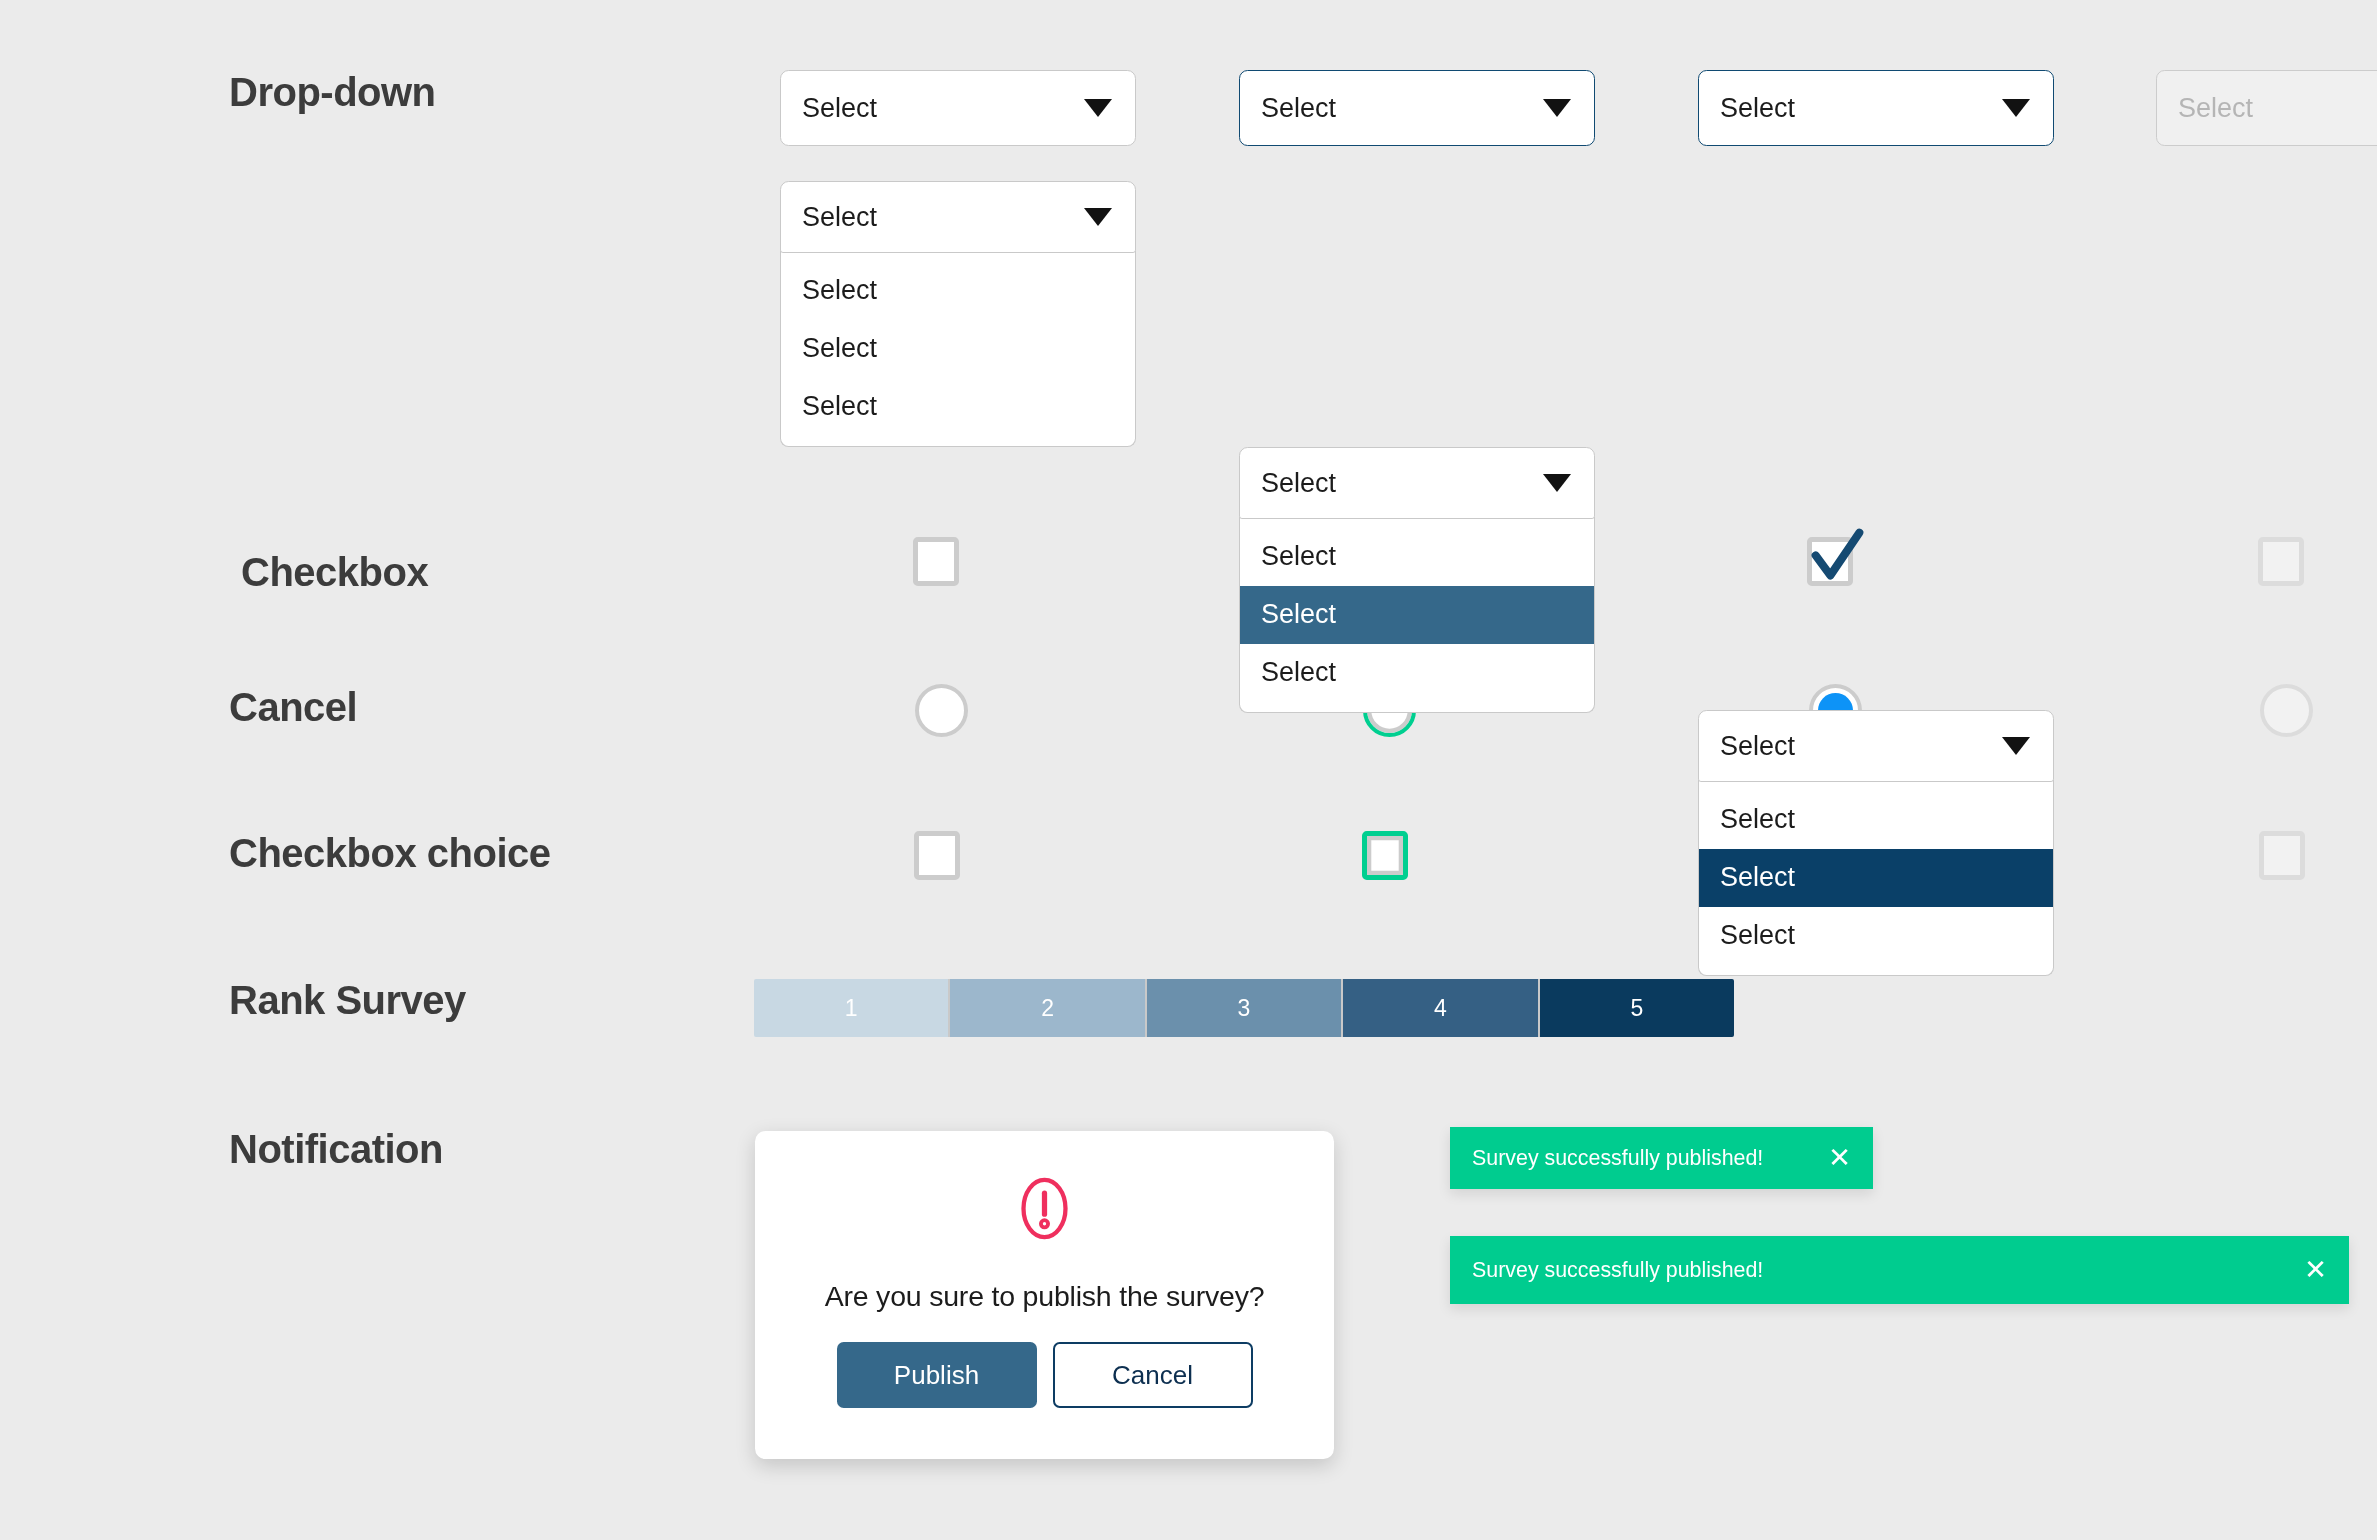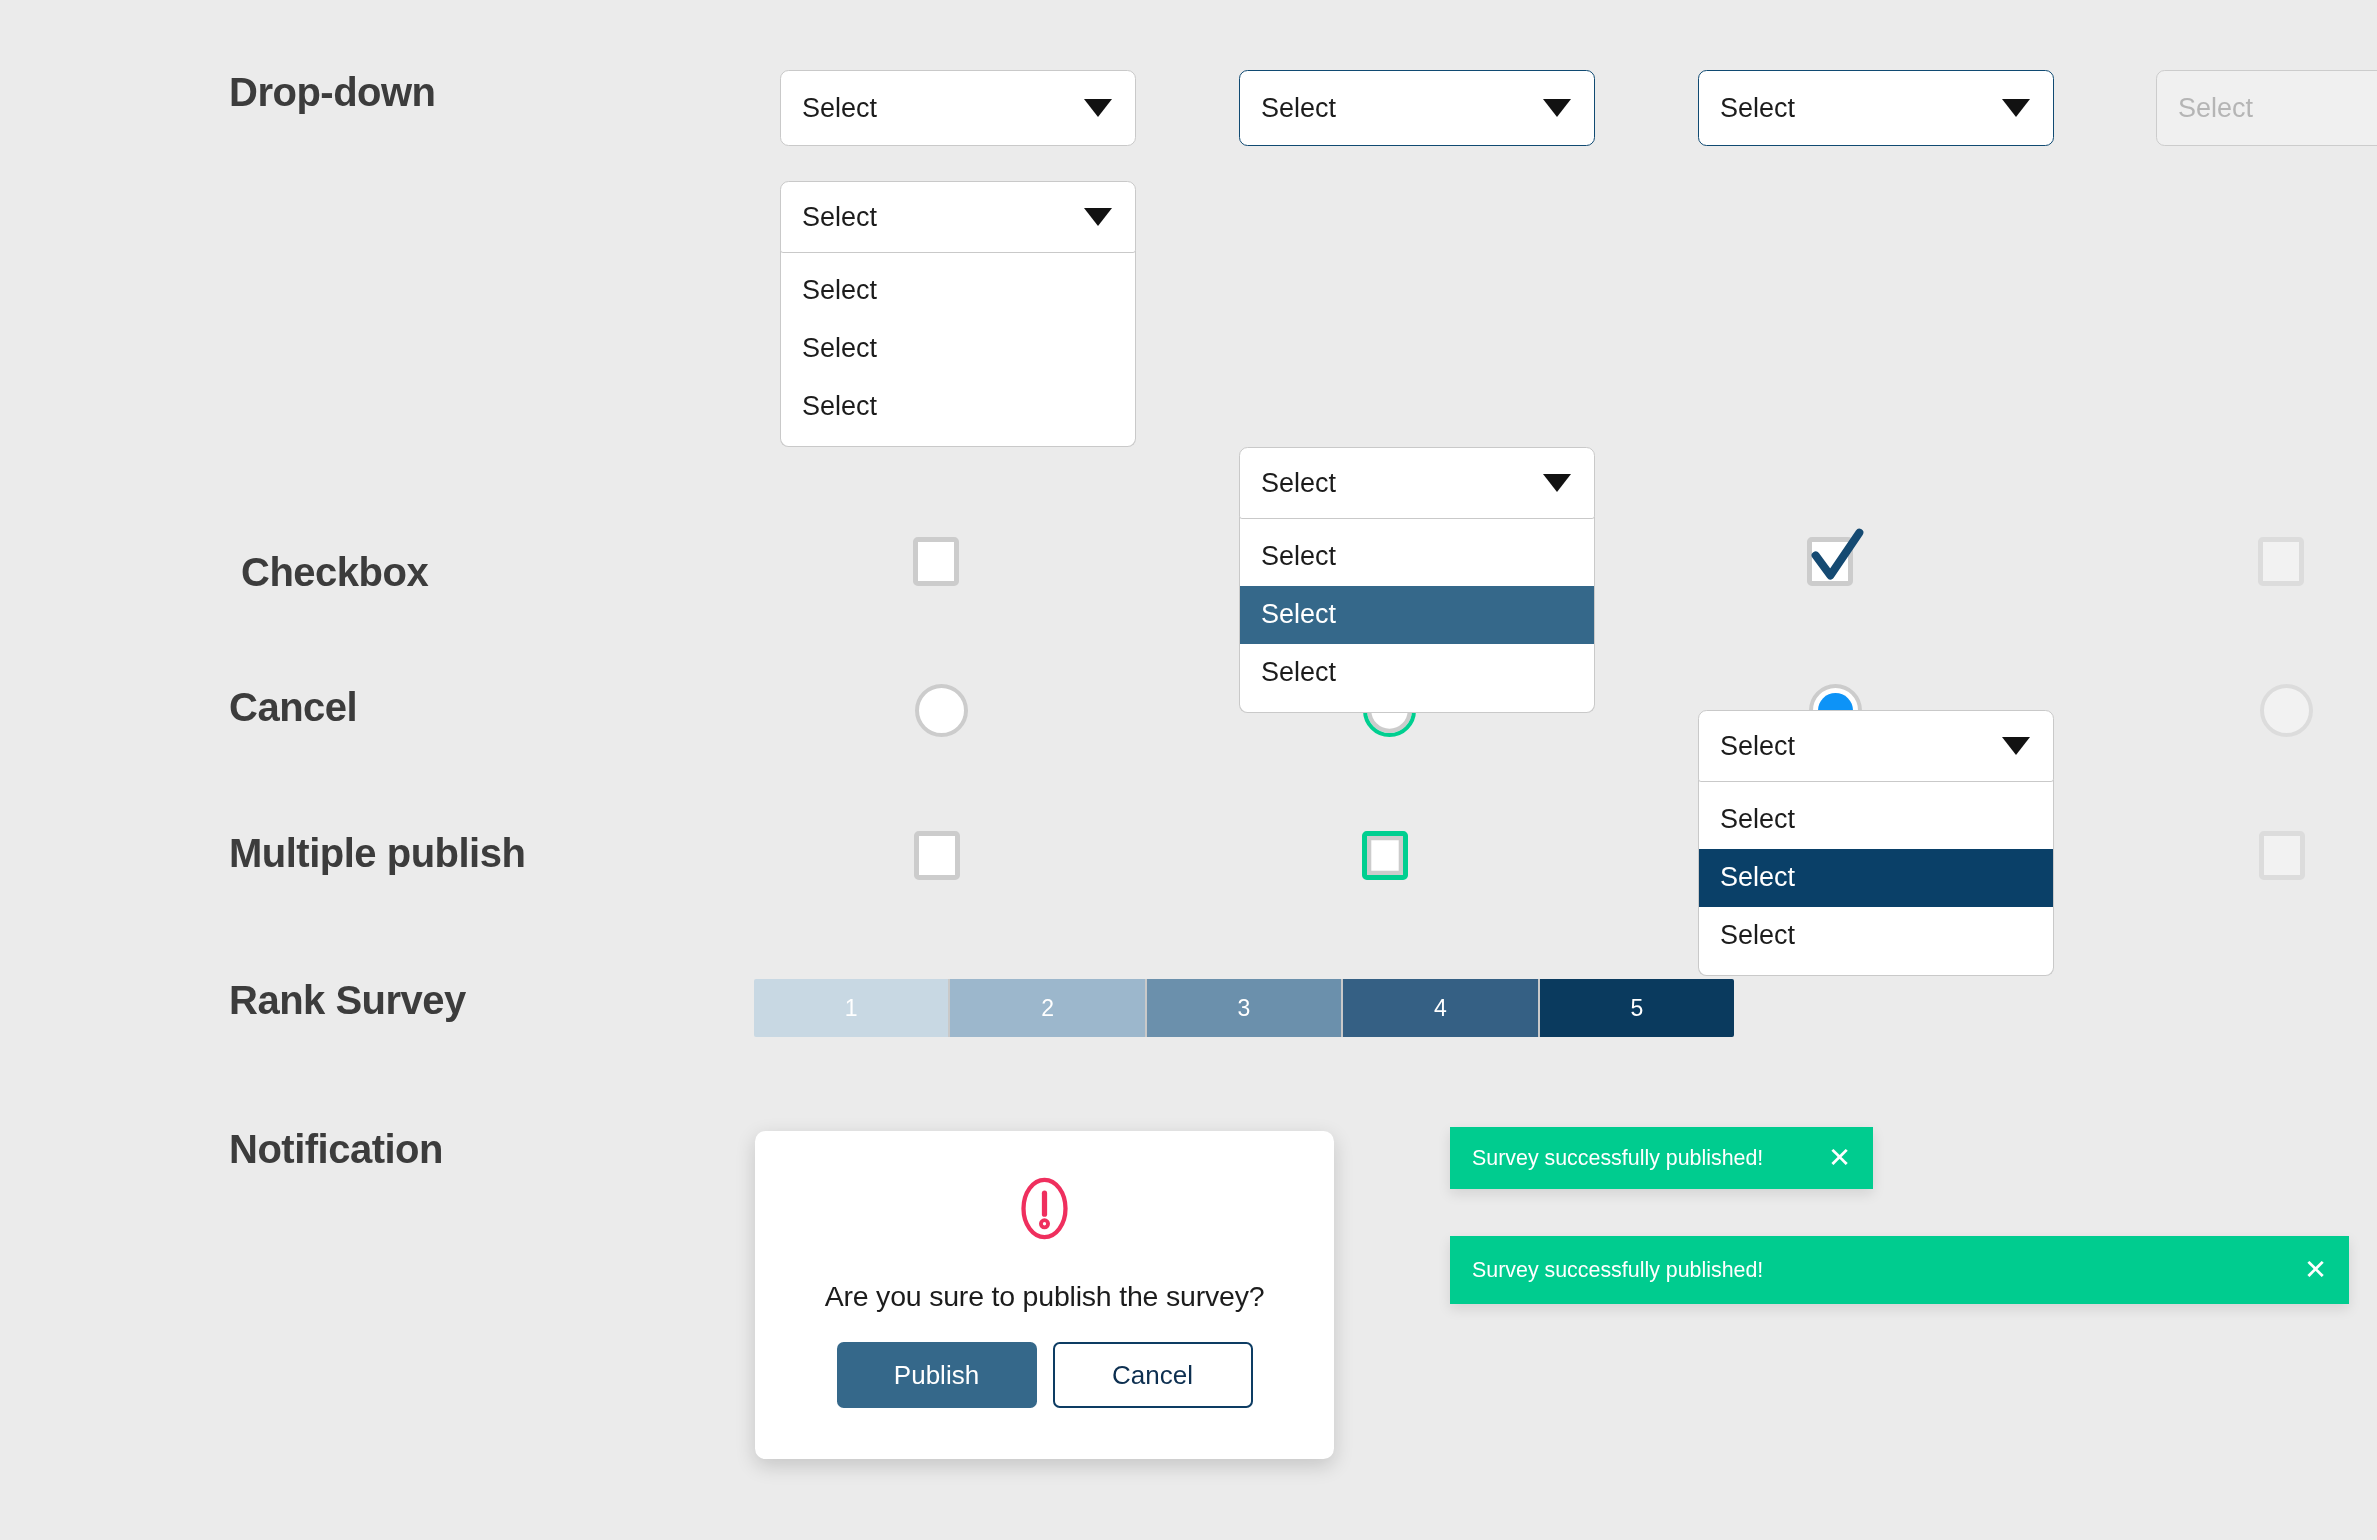--- a/index.html
+++ b/index.html
@@ -199,21 +199,21 @@
   }
 </style>
 </head>
 <body>
 
 <div class="page">
 
   <div class="row-label" style="left:229px; top:70px;">Drop-down</div>
   <div class="row-label" style="left:229px; top:550px;margin-left:12px;">Checkbox</div>
   <div class="row-label" style="left:229px; top:685px;">Cancel</div>
-  <div class="row-label" style="left:229px; top:831px;">Multiple publish</div>
+  <div class="row-label" style="left:229px; top:831px;">Checkbox choice</div>
   <div class="row-label" style="left:229px; top:978px;">Rank Survey</div>
   <div class="row-label" style="left:229px; top:1127px;">Notification</div>
 
   <div class="col" style="left:780px; top:70px;">
     <div class="dd">
       <span class="dd-label">Select</span>
       <span class="caret"></span>
     </div>
   </div>
 

